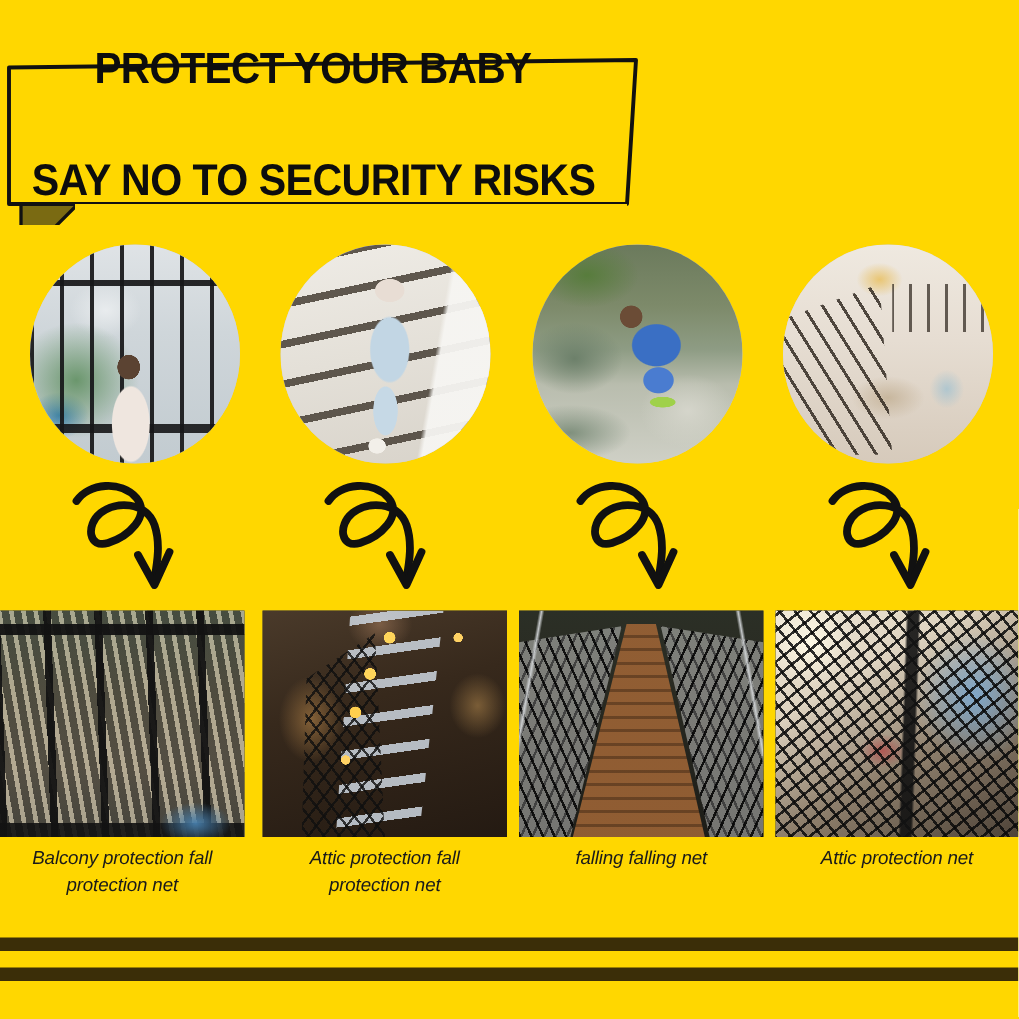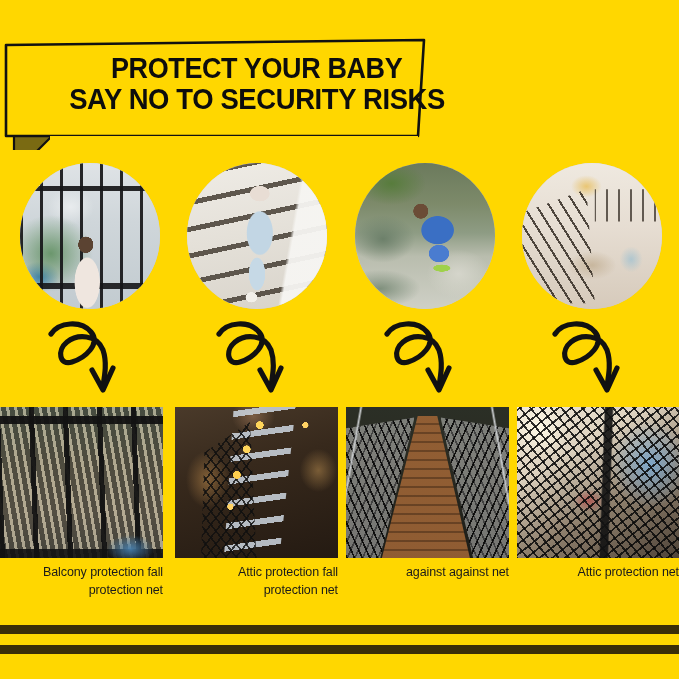--- a/index.html
+++ b/index.html
@@ -26,24 +26,23 @@
   }
   #banner-svg { position: absolute; left: 0; top: 0; }
   #banner-text {
     position: absolute;
     left: 0;
     top: 0;
     width: 418px;
     height: 104px;
     display: flex;
     flex-direction: column;
-    justify-content: center;
+    justify-content: space-between;
     align-items: center;
     pointer-events: none;
-    padding-left: 48px;
   }
   .banner-line {
     color: #0d0d0d;
     font-family: "Liberation Sans Narrow", "Liberation Sans", sans-serif;
     font-weight: bold;
     font-size: 29px;
     line-height: 1.02;
     letter-spacing: -0.4px;
     transform: scaleX(0.93);
     transform-origin: center;
@@ -107,26 +106,27 @@
   .caption-row {
     position: absolute;
     left: 0;
     top: 563px;
     width: 679px;
     height: 50px;
   }
   .caption {
     position: absolute;
     top: 0;
-    text-align: right;
+    text-align: center;
     color: #1a1a1a;
     font-family: "Liberation Sans", sans-serif;
     font-size: 12.5px;
     line-height: 18px;
     letter-spacing: -0.1px;
+    font-style: italic;
   }
 
   
   .stripe {
     position: absolute;
     left: 0;
     width: 679px;
     background: #3b2e08;
   }
   #stripe-1 { top: 625px; height: 9px; }
@@ -341,21 +341,21 @@
   <div class="caption-row">
     <div class="caption" style="left:0px;width:163px">
       <div>Balcony protection fall</div>
       <div>protection net</div>
     </div>
     <div class="caption" style="left:175px;width:163px">
       <div>Attic protection fall</div>
       <div>protection net</div>
     </div>
     <div class="caption" style="left:346px;width:163px">
-      <div>against against net</div>
+      <div>falling falling net</div>
     </div>
     <div class="caption" style="left:517px;width:162px">
       <div>Attic protection net</div>
       <div></div>
     </div>
   </div>
 
   <div class="stripe" id="stripe-1"></div>
   <div class="stripe" id="stripe-2"></div>
 

